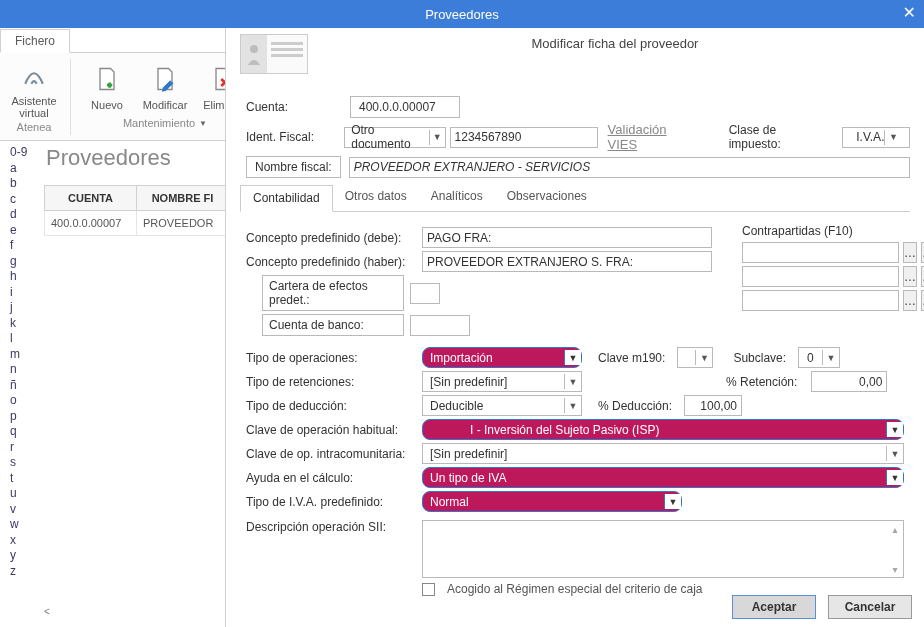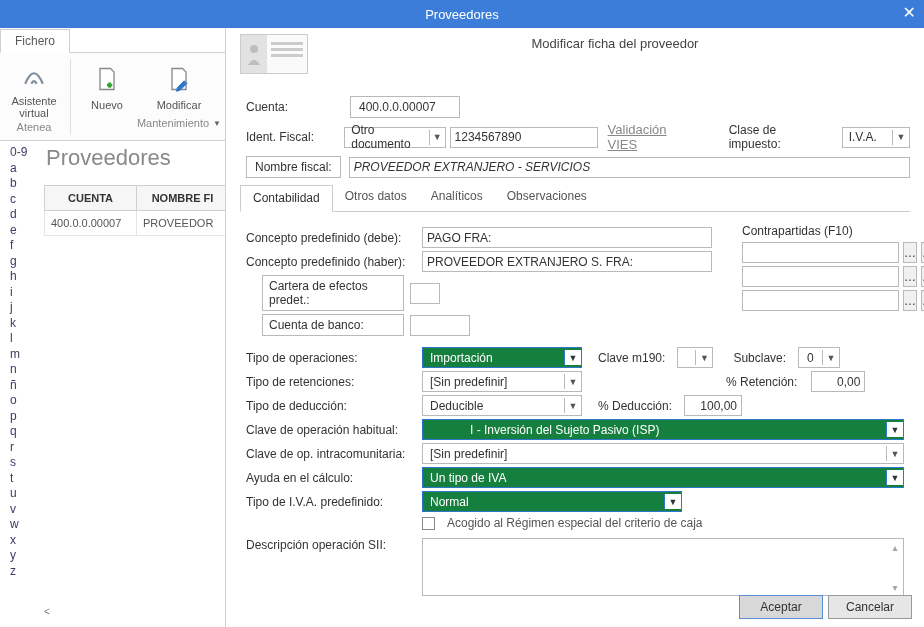--- a/index.html
+++ b/index.html
@@ -50,21 +50,21 @@
     background:#fcfcfc;
   }
   .group {
     display:flex;
     flex-direction:column;
     align-items:center;
     justify-content:flex-start;
     padding:6px 10px 2px 10px;
     height:100%;
   }
-  .group .row { display:flex; gap:24px; }
+  .group .row { display:flex; gap:10px; }
   .big-icon {
     width:48px;
     text-align:center;
     font-size:11px;
     color:#555;
   }
   .big-icon .icon-box {
     width:32px;height:32px; margin:0 auto 4px auto;
     display:flex;align-items:center;justify-content:center;
     position:relative;
@@ -183,21 +183,21 @@
     align-items:center;
     justify-content:space-between;
     padding-right:0;
   }
   .select-like .arrow {
     width:17px; text-align:center; border-left:1px solid #b9b9b9;
     color:#555; font-size:9px; height:100%;
     display:flex;align-items:center;justify-content:center;
   }
   .select-like.blue {
-    background:#15803d; color:#fff; border-color:#2e77cc;
+    background:#be185d; color:#fff; border-color:#2e77cc;border-radius:8px;
   }
   .select-like.blue .arrow {
     background:#fff; color:#333; border-left:1px solid #2e77cc;
   }
   .link {
     color:#1a6fd4; text-decoration:underline; cursor:pointer; font-size:13px;
   }
 
   
   .tabstrip {
@@ -256,21 +256,21 @@
     position:absolute; right:0; width:16px; height:16px;
     color:#a7a7a7; font-size:10px;
     display:flex;align-items:center;justify-content:center;
   }
   .textarea .scroll-up { top:0;}
   .textarea .scroll-down { bottom:0;}
 
   .dlg-footer {
     position:absolute;
     right:12px; bottom:8px;
-    display:flex; gap:5px;
+    display:flex; gap:12px;font-weight:bold;
   }
   .btn {
     min-width:84px;
     height:24px;
     border:1px solid #999;
     background:#e6e6e6;
     font-size:12px;
     text-align:center;
     line-height:22px;
     color:#333;
@@ -421,21 +421,21 @@
 
     <div class="row">
       <label class="lbl-col" style="padding-left:6px;">Ident. Fiscal:</label>
       <div class="select-like" style="width:107px;">
         <span style="padding-left:2px;">Otro documento</span>
           <span class="arrow">▼</span>
       </div>
       <input class="fld" style="width: 148px; margin-left: 4px;" value="1234567890">
       <span class="link" style="margin-left:10px;color:#888;">Validación VIES</span>
       <label style="margin-left:34px;">Clase de impuesto:</label>
-      <div class="select-like" style="width:72px;margin-left:16px;">
+      <div class="select-like" style="width:72px;margin-left:16px;justify-content:center;">
         <span style="padding-left:2px;">I.V.A.</span>
           <span class="arrow">▼</span>
       </div>
     </div>
 
     <div class="row">
       <span class="boxed" style="margin-left:6px;min-width:88px;">Nombre fiscal:</span>
       <input class="fld" style="flex: 1 1 0%; margin-left: 8px; width: 536px; font-style: italic;" value="PROVEEDOR EXTRANJERO - SERVICIOS">
     </div>
 
@@ -507,21 +507,21 @@
         </div>
 
         <div class="frow">
           <label class="flabel">Tipo de retenciones:</label>
           <div class="select-like" style="width:160px;">
             <span style="padding-left:3px;">[Sin predefinir]</span>
               <span class="arrow">▼</span>
           </div>
           <span style="width:62px;"></span>
           <label style="margin-left:70px;">% Retención:</label>
-          <input class="fld" style="width: 54px; text-align: right; margin-left: 8px;" value="0,00">
+          <input class="fld" style="width: 76px; text-align: right; margin-left: 8px;" value="0,00">
         </div>
 
         <div class="frow">
           <label class="flabel">Tipo de deducción:</label>
           <div class="select-like" style="width:160px;">
             <span style="padding-left:3px;">Deducible</span>
               <span class="arrow">▼</span>
           </div>
           <label style="margin-left:10px;">% Deducción:</label>
           <input class="fld" style="width: 58px; text-align: right; margin-left: 6px;" value="100,00">
@@ -550,36 +550,36 @@
               <span class="arrow">▼</span>
           </div>
         </div>
 
         <div class="frow">
           <label class="flabel">Tipo de I.V.A. predefinido:</label>
           <div class="select-like blue" style="width:260px;">
             <span style="padding-left:3px;">Normal</span>
               <span class="arrow">▼</span>
           </div>
-        </div>
-
-        <div class="frow" style="margin-top:4px;">
-          <label class="flabel"></label>
-          <span class="checkbox"></span>
-          <span style="color:#555;">Acogido al Régimen especial del criterio de caja</span>
         </div>
 
         <div class="frow" style="align-items:flex-start;margin-top:8px;">
           <label class="flabel">Descripción operación SII:</label>
           <div class="textarea">
             <div class="scroll-up">▴</div>
             <div class="scroll-down">▾</div>
           </div>
         </div>
 
+        <div class="frow" style="margin-top:4px;">
+          <label class="flabel"></label>
+          <span class="checkbox"></span>
+          <span style="color:#555;">Acogido al Régimen especial del criterio de caja</span>
+        </div>
+
       </div>
     </div>
 
   </div>
 
   <div class="dlg-footer">
     <div class="btn default">Aceptar</div>
     <div class="btn">Cancelar</div>
   </div>
 </div>

